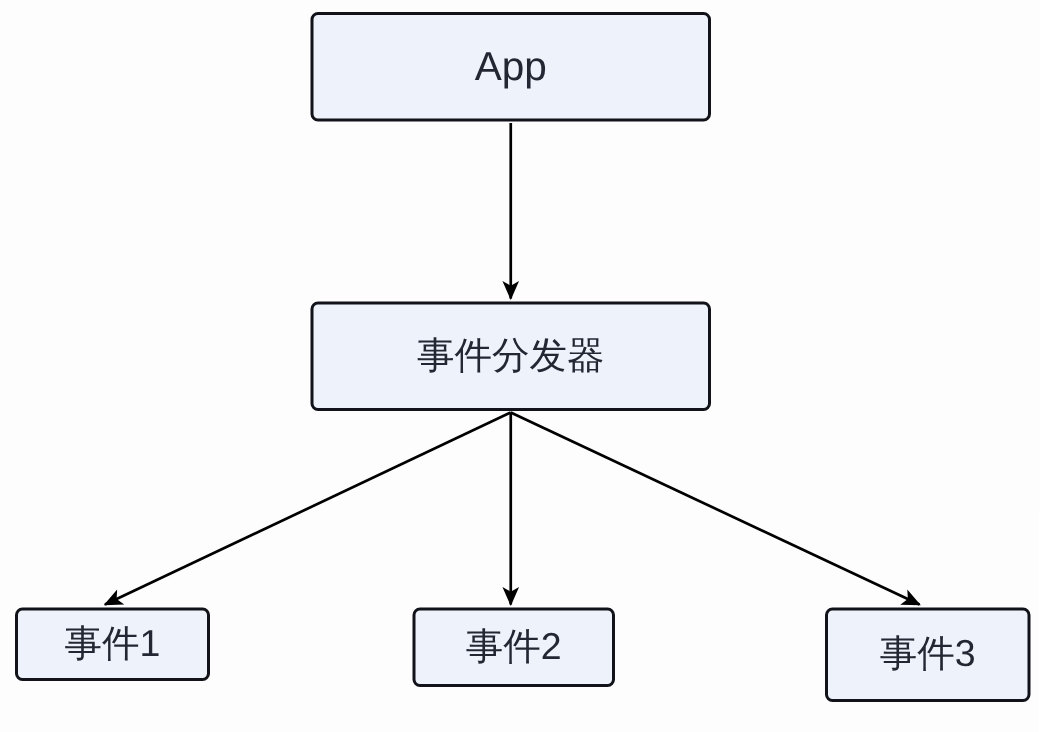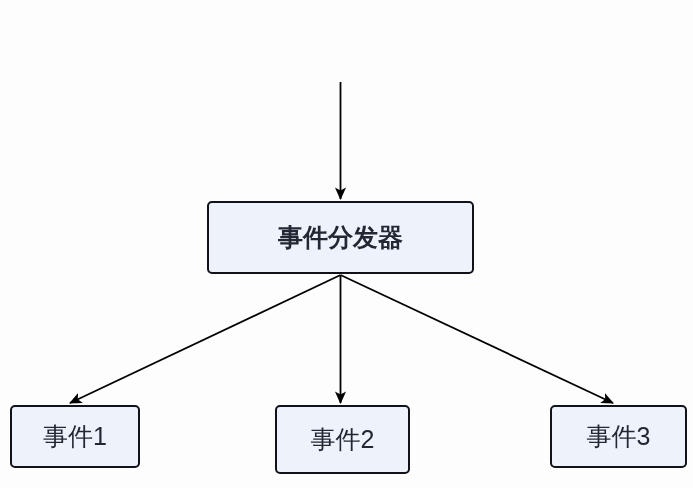--- a/index.html
+++ b/index.html
@@ -50,33 +50,32 @@
     font-size: 27px;
   }
   #node-dispatcher {
     left: 207px;
     top: 201px;
     width: 267px;
     height: 73px;
   }
   #node-dispatcher .node-label {
     font-size: 25px;
-    font-weight: bold;
   }
   #node-event-1 {
     left: 10px;
     top: 405px;
     width: 130px;
-    height: 63px;
+    height: 49px;
   }
   #node-event-2 {
     left: 275px;
     top: 405px;
     width: 135px;
-    height: 69px;
+    height: 53px;
   }
   #node-event-3 {
     left: 550px;
     top: 405px;
     width: 137px;
     height: 63px;
   }
   #node-event-1 .node-label,
   #node-event-2 .node-label,
   #node-event-3 .node-label {
@@ -97,20 +96,23 @@
 
     <line x1="340.5" y1="82" x2="340.5" y2="199" stroke="#000000" stroke-width="1.8" marker-end="url(#arrowhead)"></line>
 
     <line x1="340.5" y1="275" x2="70" y2="403" stroke="#000000" stroke-width="1.8" marker-end="url(#arrowhead)"></line>
 
     <line x1="340.5" y1="275" x2="340.5" y2="403" stroke="#000000" stroke-width="1.8" marker-end="url(#arrowhead)"></line>
 
     <line x1="340.5" y1="275" x2="613" y2="403" stroke="#000000" stroke-width="1.8" marker-end="url(#arrowhead)"></line>
   </svg>
 
+  <div class="node" id="node-app">
+    <span class="node-label">App</span>
+  </div>
 
   <div class="node" id="node-dispatcher">
     <span class="node-label">事件分发器</span>
   </div>
 
   <div class="node" id="node-event-1">
     <span class="node-label">事件1</span>
   </div>
 
   <div class="node" id="node-event-2">

